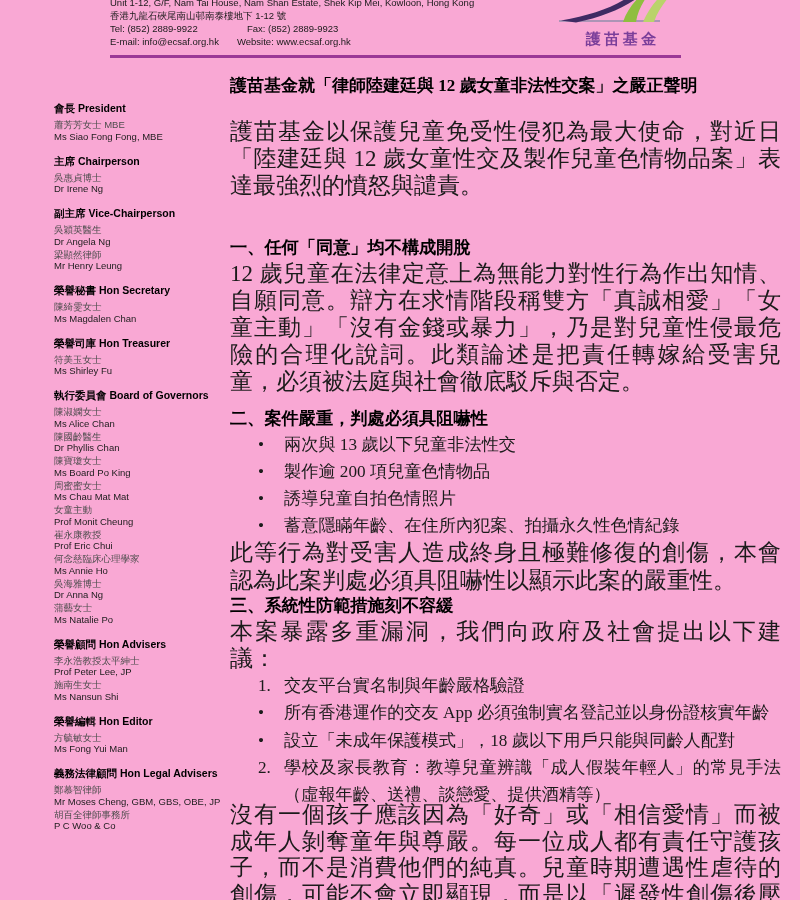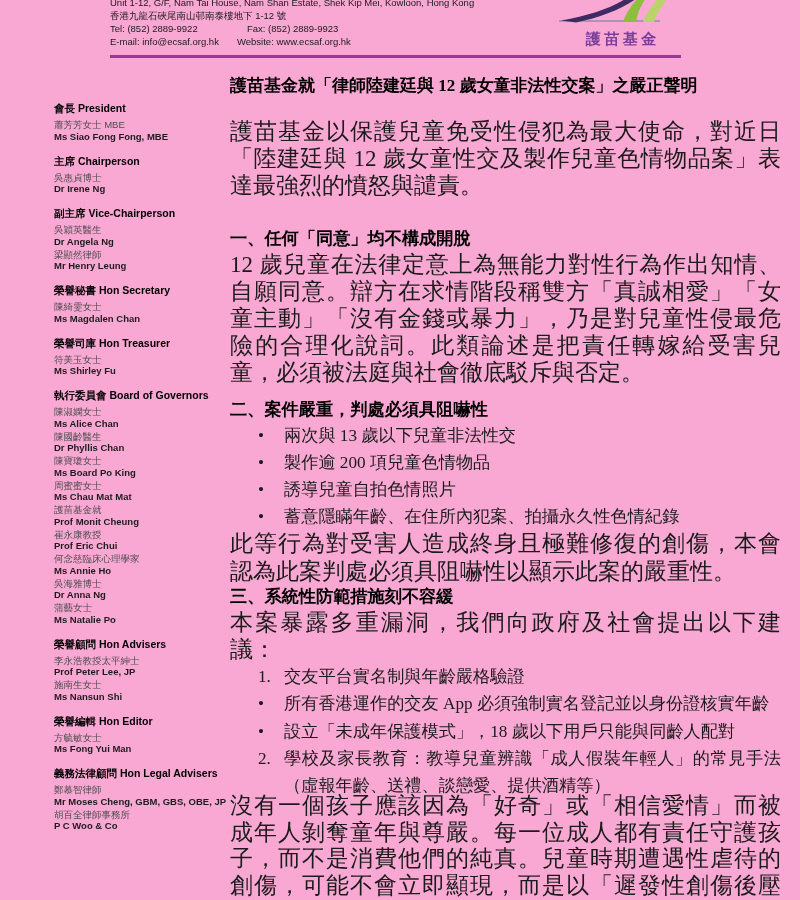--- a/index.html
+++ b/index.html
@@ -16,32 +16,32 @@
   .logo-text{font-family:"Liberation Serif","DejaVu Serif",serif;font-size:15px;font-weight:bold;
              letter-spacing:3.5px;padding-left:3.5px;margin-top:4px;}
   .rule{position:absolute;left:110px;top:55px;width:571px;height:2.5px;}
 
   
   .sidebar{position:absolute;left:54px;top:102px;width:174px;}
   .sb-sec{margin-bottom:13px;}
   .sb-title{font-size:10.5px;font-weight:bold;color:#000;line-height:13px;margin-bottom:5px;white-space:nowrap;}
   .sb-member{margin-bottom:3px;}
   .sb-zh{font-size:9.5px;line-height:10.5px;color:#4d4d4d;white-space:nowrap;}
-  .sb-en{font-size:9.5px;line-height:11px;color:#1c1c1c;white-space:nowrap;font-weight:bold;}
+  .sb-en{font-size:9.5px;line-height:11px;color:#1c1c1c;white-space:nowrap;}
 
   
   .main{position:absolute;left:230px;top:57px;width:551px;
         font-family:"Liberation Serif","DejaVu Serif",serif;color:#1b1b1b;}
   .doc-title{font-size:17px;font-weight:bold;text-align:left;color:#000;
              margin:18px 0 0;line-height:22px;}
   .para{font-size:23px;line-height:27.2px;text-align:justify;margin-top:21px;}
   .para.tight{margin-top:0;}
   .para.closing{margin-top:-6px;line-height:26.5px;}
   .sec-head{font-size:17.2px;font-weight:bold;color:#000;line-height:24px;}
-  .sec-1{margin-top:27px;}
+  .sec-1{margin-top:36px;}
   .sec-2{margin-top:11px;}
   .sec-3{margin-top:0;}
   .li-row{display:flex;padding-left:28px;font-size:17.2px;line-height:27.2px;}
   .li-marker{flex:none;width:26px;}
   .li-text{flex:1;text-align:justify;}
 </style>
 </head>
 <body>
 
 <div class="page">
@@ -123,21 +123,21 @@
         </div>
         <div class="sb-member">
           <div class="sb-zh">陳寶瓊女士</div>
           <div class="sb-en">Ms Board Po King</div>
         </div>
         <div class="sb-member">
           <div class="sb-zh">周蜜蜜女士</div>
           <div class="sb-en">Ms Chau Mat Mat</div>
         </div>
         <div class="sb-member">
-          <div class="sb-zh">護苗基金就</div>
+          <div class="sb-zh">女童主動</div>
           <div class="sb-en">Prof Monit Cheung</div>
         </div>
         <div class="sb-member">
           <div class="sb-zh">崔永康教授</div>
           <div class="sb-en">Prof Eric Chui</div>
         </div>
         <div class="sb-member">
           <div class="sb-zh">何念慈臨床心理學家</div>
           <div class="sb-en">Ms Annie Ho</div>
         </div>

